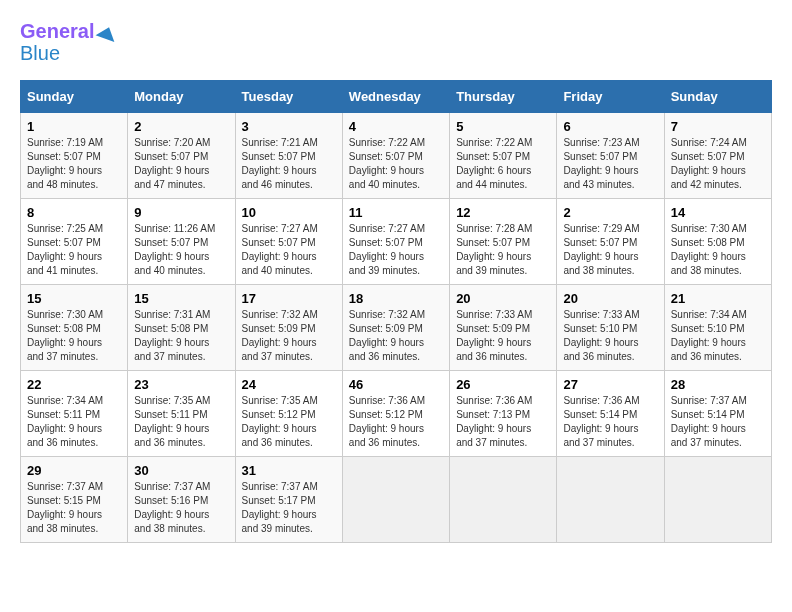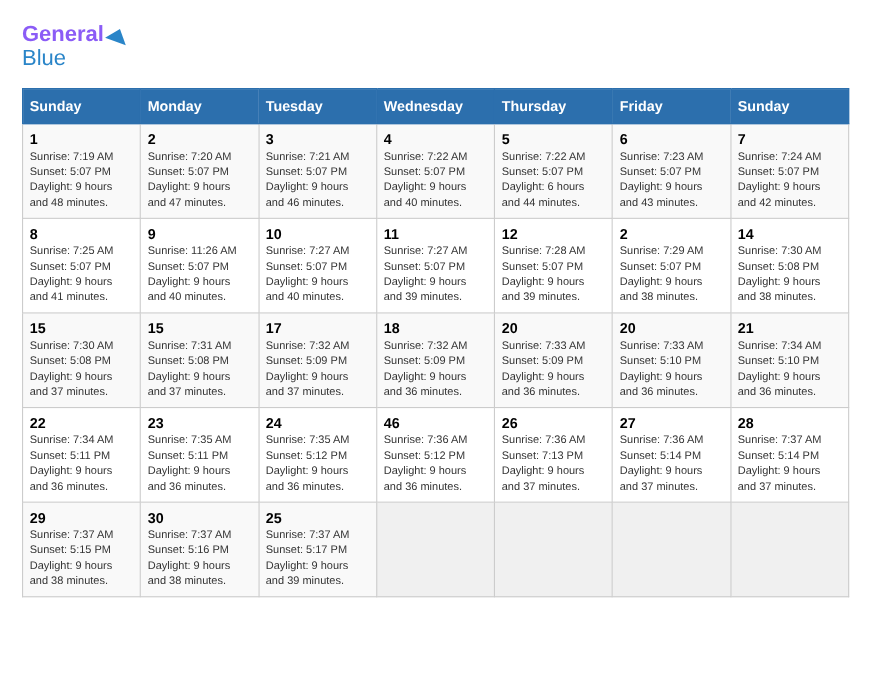--- a/index.html
+++ b/index.html
@@ -346,21 +346,21 @@
         </td>
         <td>
           <span class="day-num">30</span>
         <div class="day-info">
           <span>Sunrise: 7:37 AM</span><br>
           <span>Sunset: 5:16 PM</span><br>
           <span>Daylight: 9 hours and 38 minutes.</span>
         </div>
         </td>
         <td>
-          <span class="day-num">25</span>
+          <span class="day-num">31</span>
         <div class="day-info">
           <span>Sunrise: 7:37 AM</span><br>
           <span>Sunset: 5:17 PM</span><br>
           <span>Daylight: 9 hours and 39 minutes.</span>
         </div>
         </td>
         <td class="empty-cell"></td>
         <td class="empty-cell"></td>
         <td class="empty-cell"></td>
         <td class="empty-cell"></td>

